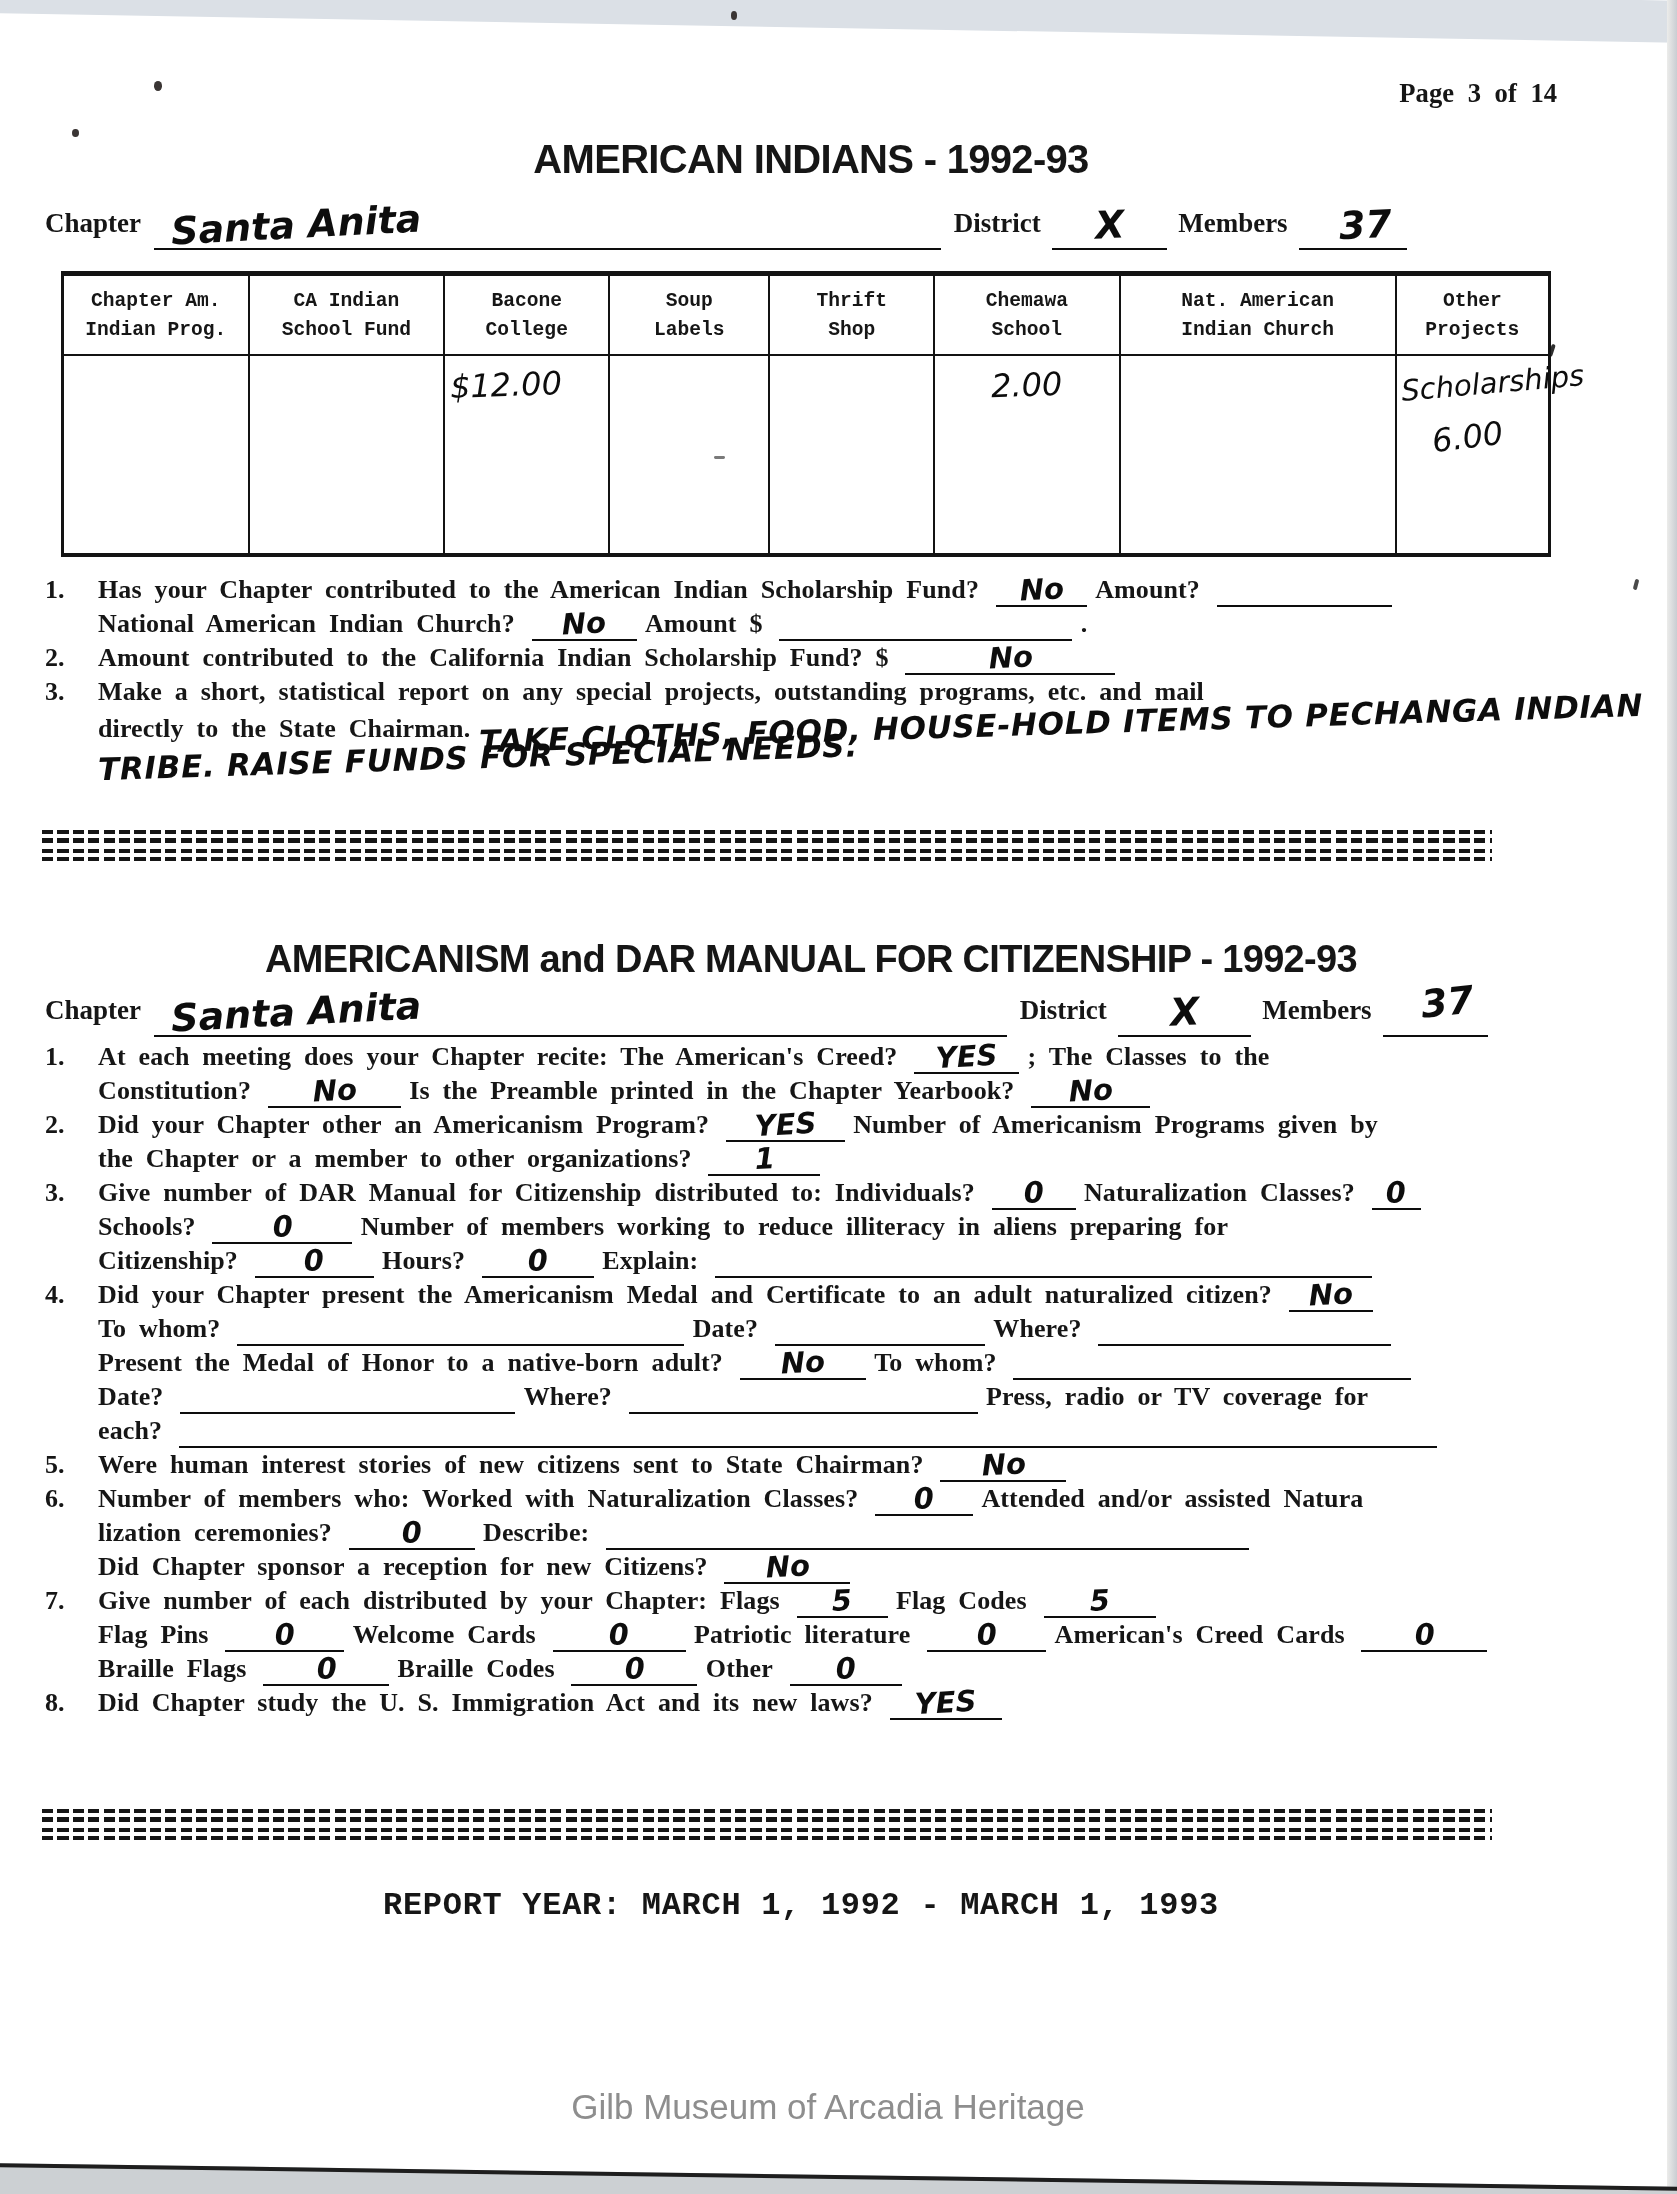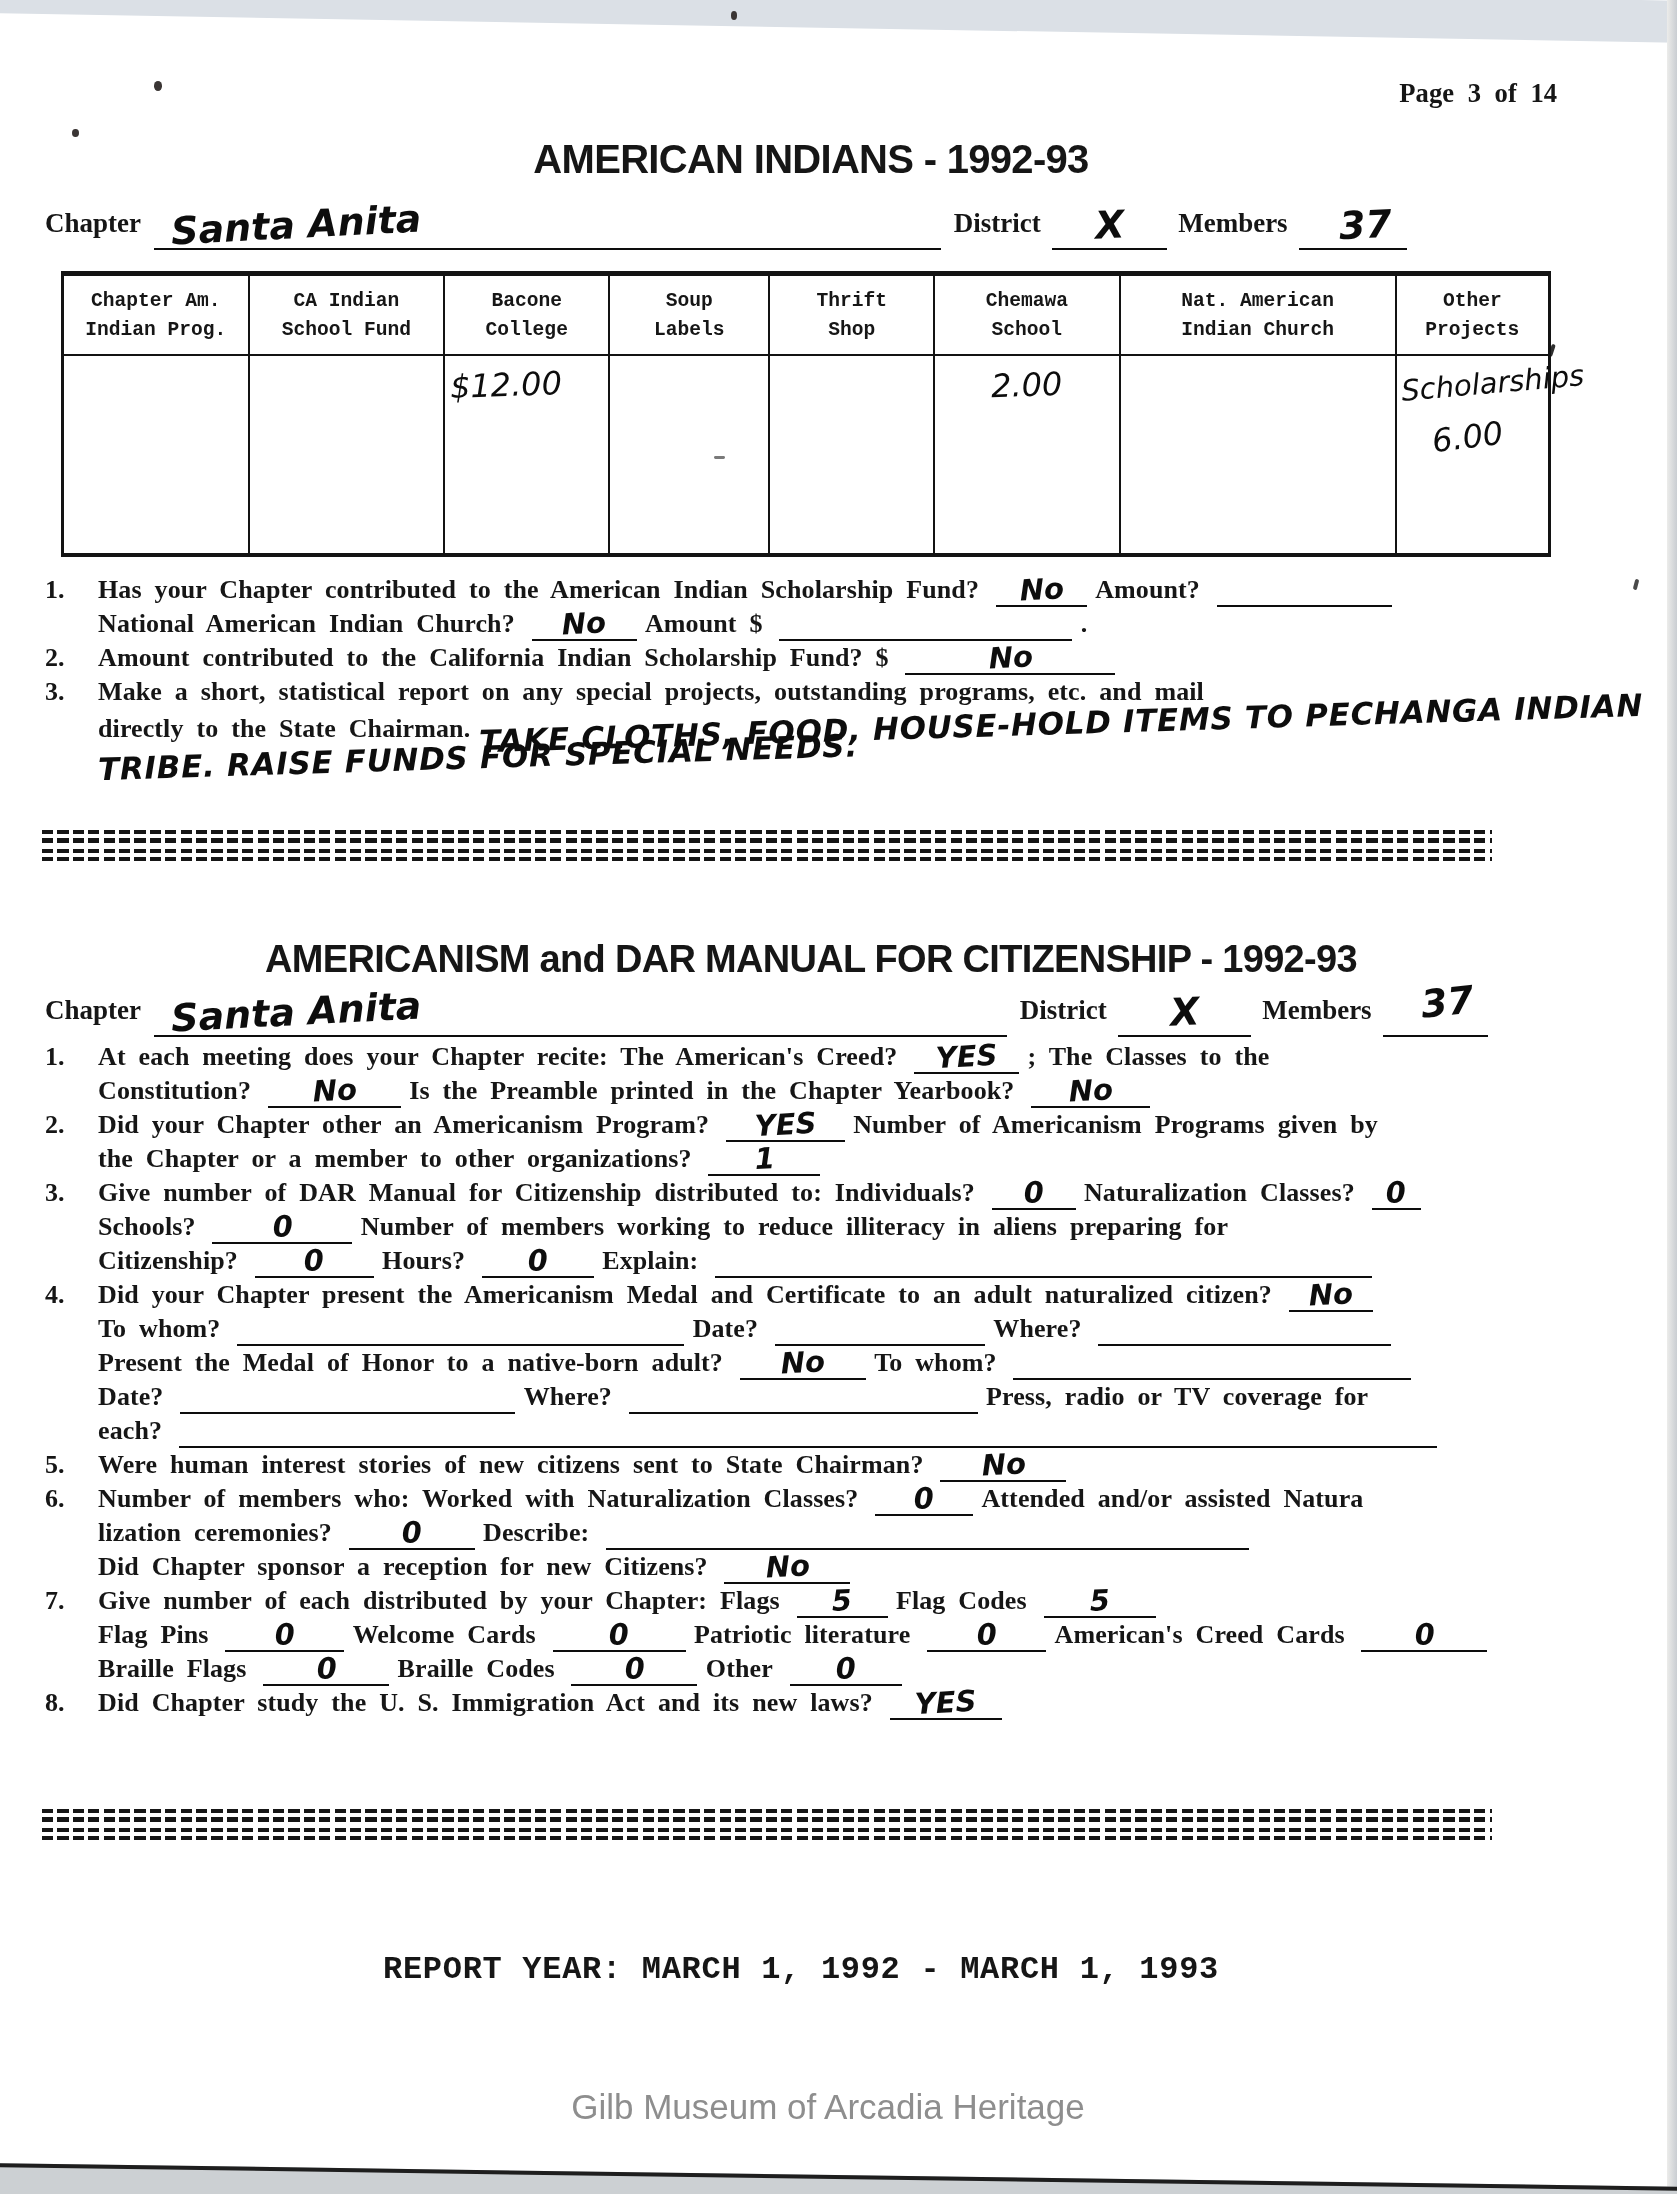--- a/index.html
+++ b/index.html
@@ -74,21 +74,21 @@
     margin:0 8.4px;vertical-align:bottom;}
   .hw-plain{font-size:31px;transform:rotate(-1.8deg) translateY(-2.8px);letter-spacing:0.7px;}
   
   .divider{position:absolute;left:42px;width:1450px;}
   .dv1{top:830px;} .dv2{top:1809px;}
   .eqrow{height:4.2px;background:repeating-linear-gradient(90deg,#161616 0 11.2px,transparent 11.2px 15.4px);}
   .eqgap-s{height:4.2px;} .eqgap-l{height:6.3px;}
   
   .report{position:absolute;left:0;width:1602px;text-align:center;
     font-family:"Liberation Mono", monospace;font-weight:bold;font-size:32px;letter-spacing:0.7px;}
-  .r1{top:1951px;} .r2{top:1958px;}
+  .r1{top:1887px;} .r2{top:1958px;}
   .credit{position:absolute;left:0;top:2087px;width:1656px;text-align:center;
     font-family:"Liberation Sans", sans-serif;font-size:35px;color:#8e8e8e;}
 </style>
 </head>
 <body>
 
 <div id="page">
 
   <div class="scan-top"></div>
   <div class="scan-right"></div>

